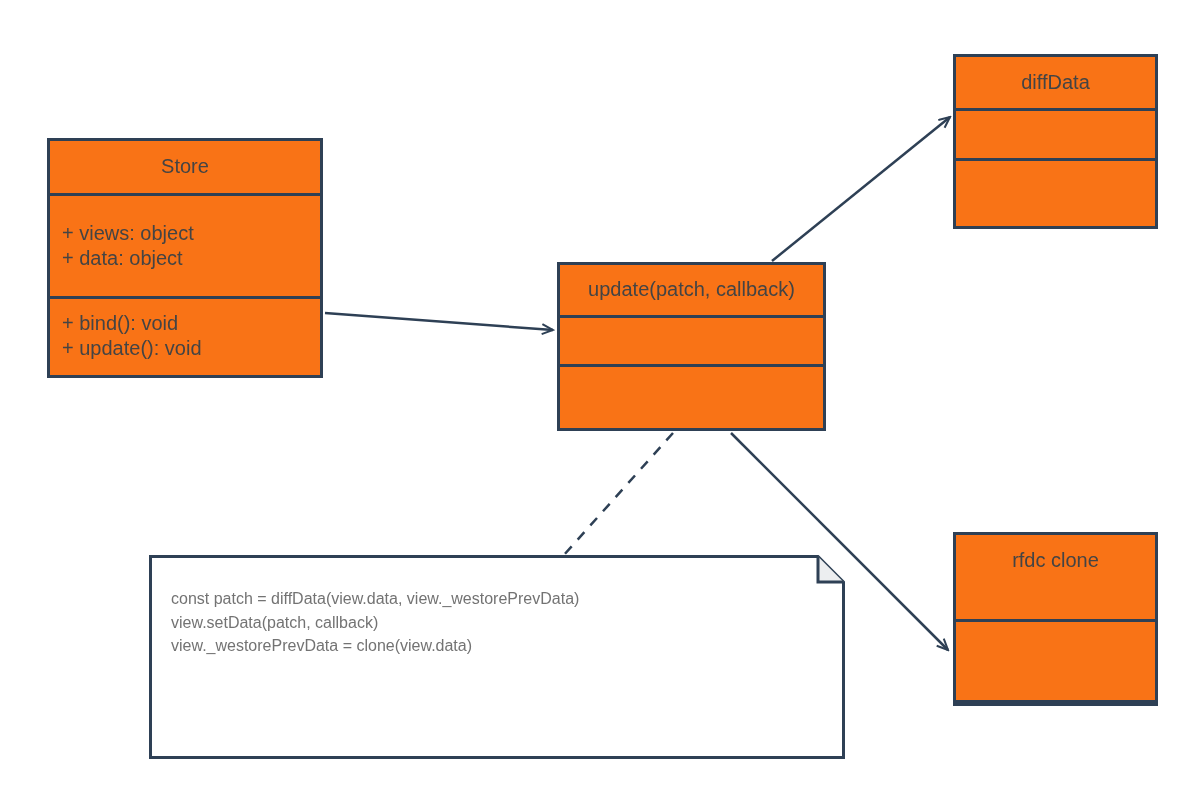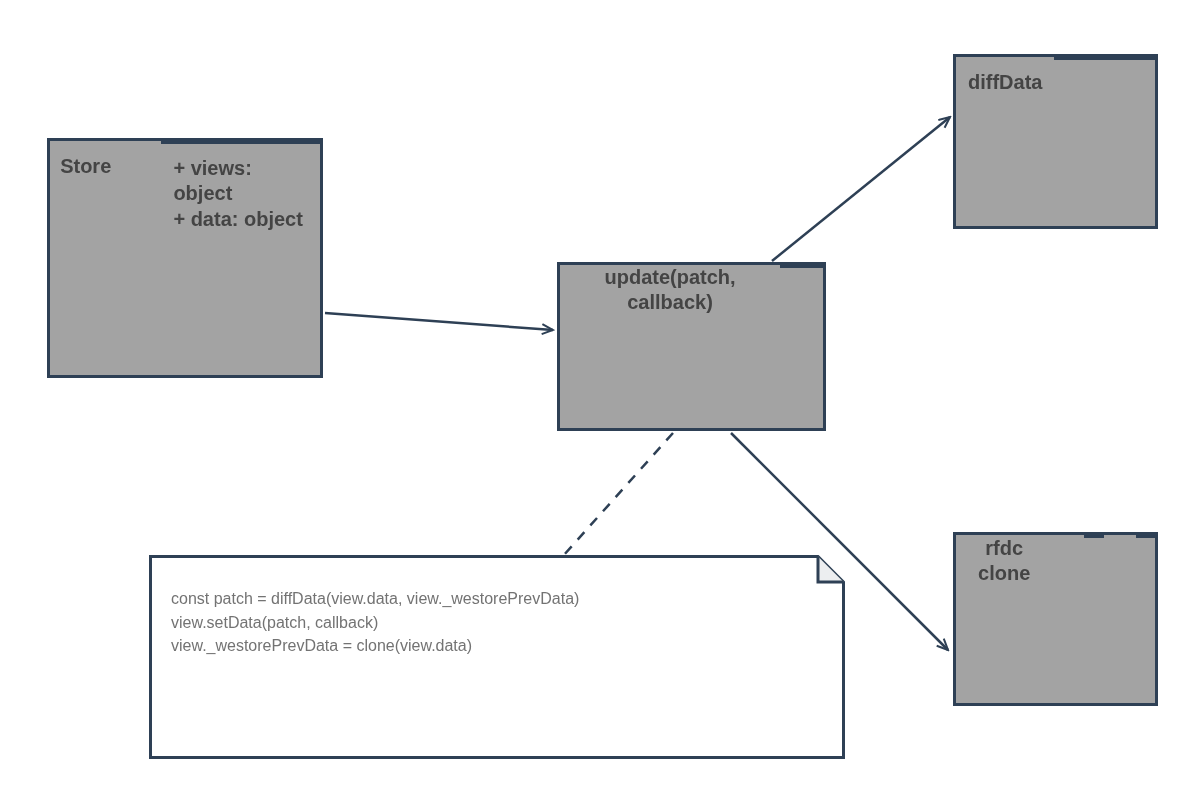--- a/index.html
+++ b/index.html
@@ -16,25 +16,24 @@
   }
   #canvas {
     position: absolute;
     left: 0; top: 0;
     width: 1204px;
     height: 808px;
   }
   .uml-box {
     position: absolute;
     box-sizing: border-box;
-    background: #a3a3a3;
+    background: #f97316;
     border: 3px solid #2e4055;
     display: flex;
-    flex-direction: row;
-    font-weight: bold;
+    flex-direction: column;
   }
   .uml-compartment {
     box-sizing: border-box;
     position: relative;
     display: flex;
     align-items: center;
     overflow: hidden;
   }
   .uml-compartment + .uml-compartment {
     border-top: 3px solid #2e4055;
@@ -80,23 +79,27 @@
 </style>
 </head>
 <body>
 
 <div id="canvas">
 
   <div class="uml-box" style="left:47px; top:138px; width:276px; height:240px;">
     <div class="uml-compartment comp-title" style="height:52px;">
       <span class="comp-text">Store</span>
     </div>
-    <div class="uml-compartment comp-attrs" style="height:103px; align-items:center;margin-left:40px;">
+    <div class="uml-compartment comp-attrs" style="height:103px; align-items:center;">
       <span class="comp-text">+ views: object
 + data: object</span>
+    </div>
+    <div class="uml-compartment comp-ops" style="flex:1 1 auto; align-items:flex-start; padding-top:12px;">
+      <span class="comp-text">+ bind(): void
++ update(): void</span>
     </div>
   </div>
 
   <div class="uml-box" style="left:557px; top:262px; width:269px; height:169px;">
     <div class="uml-compartment comp-title" style="height:50px;">
       <span class="comp-text">update(patch, callback)</span>
     </div>
     <div class="uml-compartment comp-attrs" style="height:49px;">
       <span class="comp-text"></span>
     </div>

